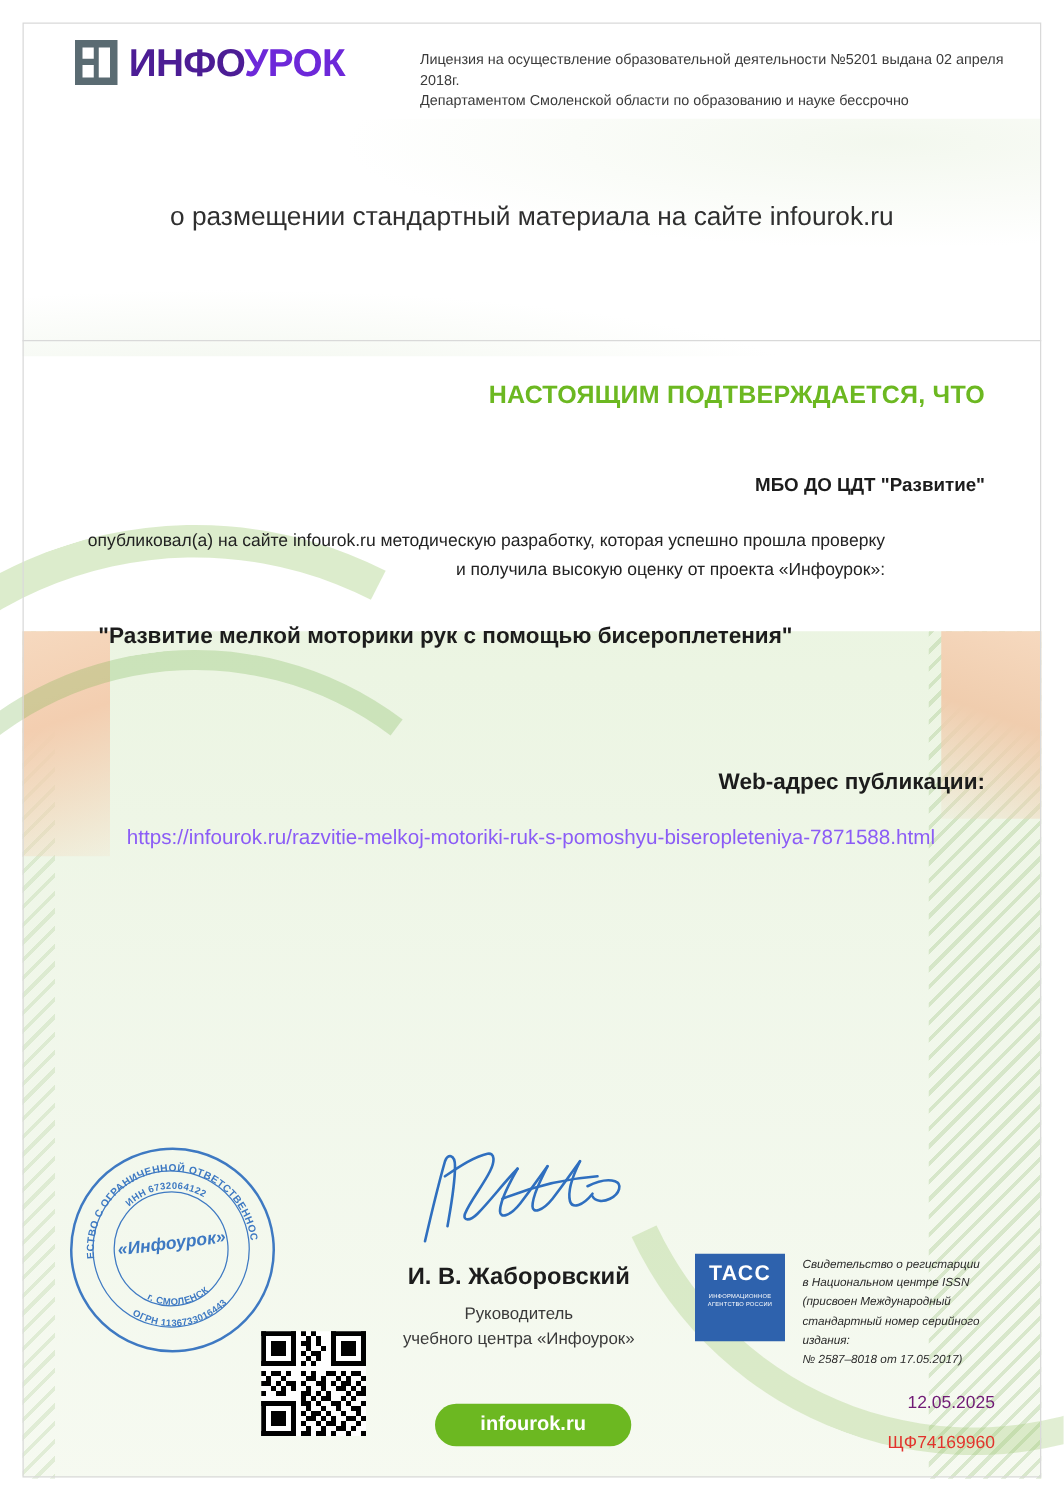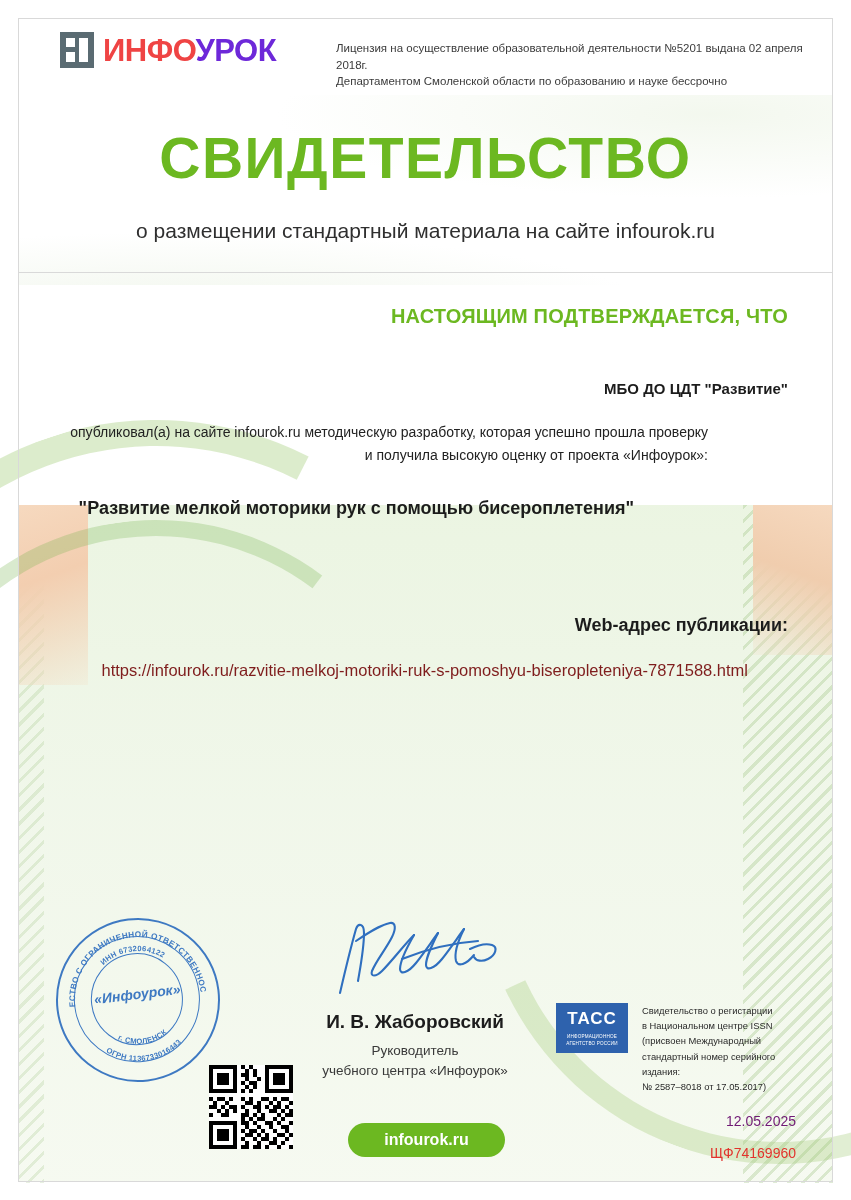--- a/index.html
+++ b/index.html
@@ -168,21 +168,21 @@
     right: 6px; top: 6px;
     width: 9px; height: 24px;
     background: #ffffff;
   }
   .logo-text {
     font-size: 31px;
     font-weight: bold;
     letter-spacing: -0.5px;
     line-height: 1;
   }
-  .logo-text .t1 { color: #ef4444; }
+  .logo-text .t1 { color: #4c1d95; }
   .logo-text .t2 { color: #6d28d9; }
   .license {
     position: absolute;
     left: 336px;
     top: 40px;
     width: 470px;
     font-size: 11.5px;
     color: #3b3b3b;
     line-height: 1.45;
   }
@@ -252,21 +252,21 @@
   }
   .weblabel {
     margin-top: 93px;
     font-size: 18px;
     color: #1c1c1c;
     font-weight: bold;
   }
   .weburl {
     margin-top: 22px;
     font-size: 16.5px;
-    color: #7f1d1d;
+    color: #8b5cf6;
     line-height: 1.5;
     width: 680px;
     word-break: break-all;
   }
 
   
   .stamp {
     position: absolute;
     left: 56px;
     top: 918px;
@@ -339,21 +339,21 @@
   
   .tass-block {
     position: absolute;
     left: 556px;
     top: 1003px;
     display: flex;
     gap: 14px;
   }
   .tass-logo {
     width: 72px;
-    height: 50px;
+    height: 70px;
     background: #2e62ad;
     color: #ffffff;
     position: relative;
   }
   .tass-logo .tl-top {
     position: absolute;
     left: 0; top: 6px;
     width: 72px;
     text-align: center;
     font-size: 17px;
@@ -367,20 +367,21 @@
     text-align: center;
     font-size: 4.6px;
     line-height: 1.55;
     letter-spacing: 0.2px;
   }
   .tass-text {
     font-size: 9.4px;
     color: #2a2a2a;
     line-height: 1.62;
     width: 160px;
+    font-style: italic;
   }
 
   
   .site-btn {
     position: absolute;
     left: 348px;
     top: 1123px;
     width: 157px;
     height: 34px;
     border-radius: 17px;
@@ -437,21 +438,20 @@
         <span class="t1">ИНФО</span><span class="t2">УРОК</span>
       </div>
     </div>
     <div class="license">
       <div>Лицензия на осуществление образовательной деятельности №5201 выдана 02 апреля 2018г.</div>
       <div>Департаментом Смоленской области по образованию и науке бессрочно</div>
     </div>
   </div>
 
   <div class="title-block">
-    <div class="main-title">СВИДЕТЕЛЬСТВО</div>
     <div class="subtitle">о размещении стандартный материала на сайте infourok.ru</div>
   </div>
 
   <div class="body-block">
     <div class="confirm-line">НАСТОЯЩИМ ПОДТВЕРЖДАЕТСЯ, ЧТО</div>
     <div class="org-line">МБО ДО ЦДТ "Развитие"</div>
     <div class="published-text">опубликовал(а) на сайте infourok.ru методическую разработку, которая успешно прошла проверку и получила высокую оценку от проекта «Инфоурок»:</div>
     <div class="work-title">"Развитие мелкой моторики рук с помощью бисероплетения"</div>
     <div class="weblabel">Web-адрес публикации:</div>
     <div class="weburl">https://infourok.ru/razvitie-melkoj-motoriki-ruk-s-pomoshyu-biseropleteniya-7871588.html</div>

